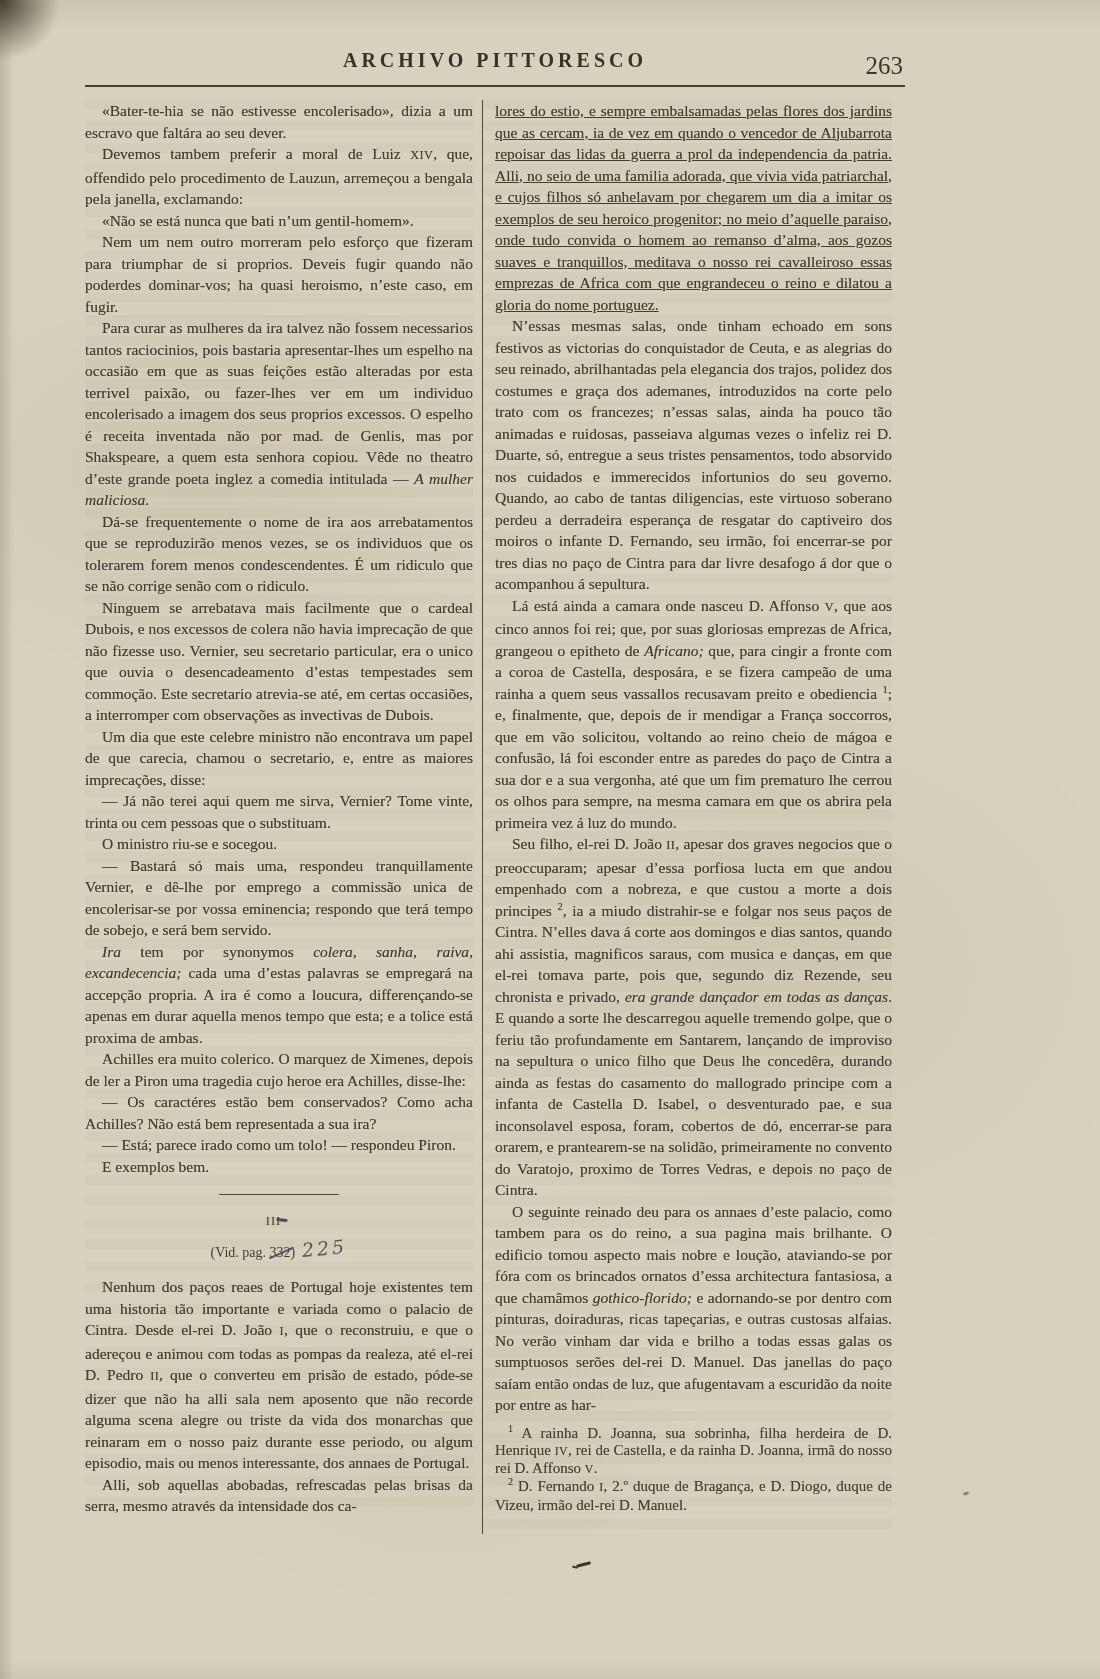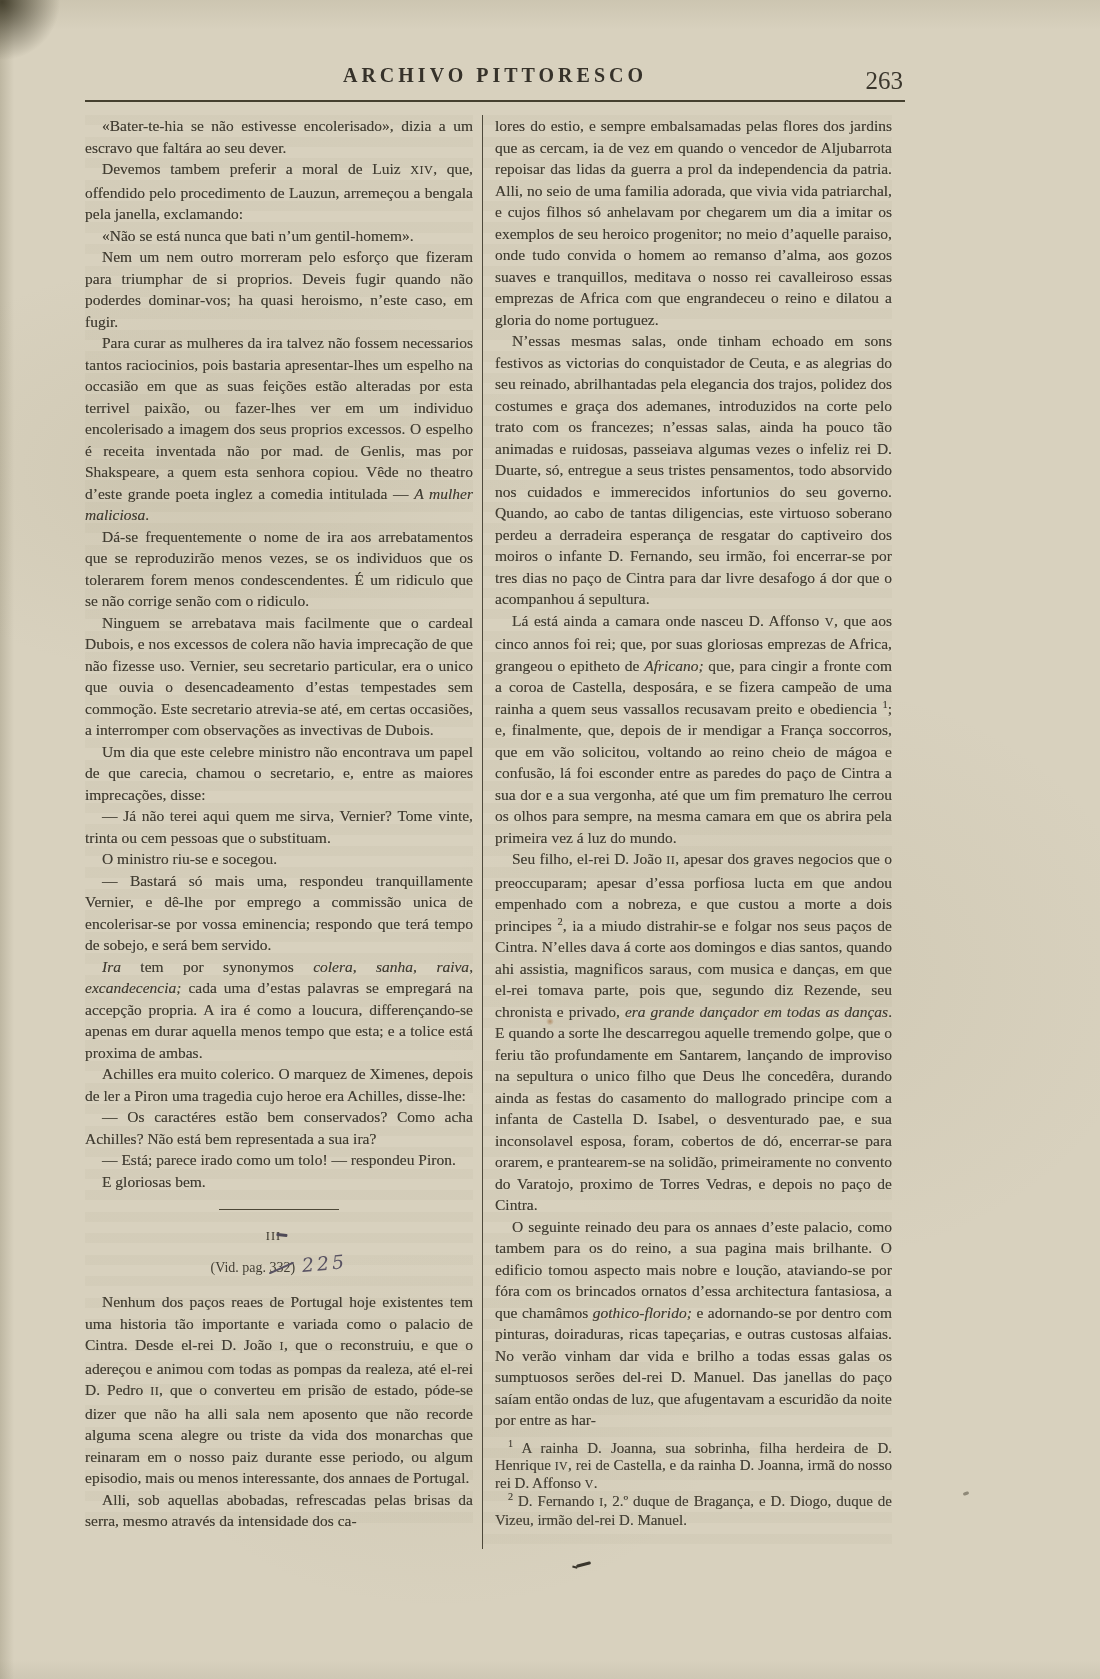--- a/index.html
+++ b/index.html
@@ -17,37 +17,37 @@
       linear-gradient(90deg, rgba(97,90,62,0.22), rgba(97,90,62,0) 14px),
       linear-gradient(180deg, rgba(120,112,82,0.12), rgba(120,112,82,0) 30px),
       linear-gradient(0deg, rgba(97,90,62,0.08), rgba(97,90,62,0) 20px),
       #d8d1be;
   }
   .corner-stain{
     position:absolute;left:0;top:0;width:70px;height:60px;
     background:radial-gradient(circle at 2px 2px, rgba(50,46,28,0.85), rgba(50,46,28,0) 65%);
     pointer-events:none;
   }
-  .page-header{position:relative;width:820px;margin-left:85px;padding-top:64px;height:31px;}
+  .page-header{position:relative;width:820px;margin-left:85px;padding-top:49px;height:31px;}
   .journal-title{
     text-align:center;font-weight:bold;font-size:20px;letter-spacing:4px;
     color:#36322a;
   }
   .page-number{position:absolute;right:2px;bottom:0;font-size:25px;color:#3b372d;}
   .header-rule{width:820px;margin:5px 0 0 85px;border:none;border-top:2px solid #45402f;height:0;}
   .columns{display:flex;align-items:flex-start;margin:13px 0 0 85px;width:820px;}
   .col{background:repeating-linear-gradient(180deg, rgba(130,124,92,0.05) 0px 10px, rgba(130,124,92,0) 10px 21.5px);}
   .col-left{width:388px;}
   .col-right{width:397px;border-left:1.5px solid #4d483a;padding-left:12px;margin-left:9px;}
   .para{
     margin:0;text-indent:17px;text-align:justify;
     font-size:15.5px;line-height:21.5px;color:#413d32;
     text-shadow:0 0 0.5px rgba(65,61,50,0.55);
   }
-  .para.noindent{text-indent:0;}
+  .para.noindent{text-indent:0;text-decoration:underline;}
   .footnote{
     margin:0;text-indent:13px;text-align:justify;
     font-size:15px;line-height:17.3px;color:#45413６;
     color:#454136;
     text-shadow:0 0 0.4px rgba(65,61,50,0.5);
   }
   .footnotes{margin-top:9px;padding-bottom:20px;}
   .it{font-style:italic;}
   .sc{text-transform:uppercase;font-size:79%;letter-spacing:0.4px;}
   .sup{vertical-align:super;font-size:68%;line-height:0;}
@@ -110,21 +110,21 @@
           <p class="para"><span>Dá-se frequentemente o nome de ira aos arrebatamentos que se reproduzirão menos vezes, se os individuos que os tolerarem forem menos condescendentes. É um ridiculo que se não corrige senão com o ridiculo.</span></p>
           <p class="para"><span>Ninguem se arrebatava mais facilmente que o cardeal Dubois, e nos excessos de colera não havia imprecação de que não fizesse uso. Vernier, seu secretario particular, era o unico que ouvia o desencadeamento d’estas tempestades sem commoção. Este secretario atrevia-se até, em certas occasiões, a interromper com observações as invectivas de Dubois.</span></p>
           <p class="para"><span>Um dia que este celebre ministro não encontrava um papel de que carecia, chamou o secretario, e, entre as maiores imprecações, disse:</span></p>
           <p class="para"><span>— Já não terei aqui quem me sirva, Vernier? Tome vinte, trinta ou cem pessoas que o substituam.</span></p>
           <p class="para"><span>O ministro riu-se e socegou.</span></p>
           <p class="para"><span>— Bastará só mais uma, respondeu tranquillamente Vernier, e dê-lhe por emprego a commissão unica de encolerisar-se por vossa eminencia; respondo que terá tempo de sobejo, e será bem servido.</span></p>
           <p class="para"><span class="it">Ira</span><span> tem por synonymos </span><span class="it">colera</span><span>, </span><span class="it">sanha</span><span>, </span><span class="it">raiva</span><span>, </span><span class="it">excandecencia;</span><span> cada uma d’estas palavras se empregará na accepção propria. A ira é como a loucura, differençando-se apenas em durar aquella menos tempo que esta; e a tolice está proxima de ambas.</span></p>
           <p class="para"><span>Achilles era muito colerico. O marquez de Ximenes, depois de ler a Piron uma tragedia cujo heroe era Achilles, disse-lhe:</span></p>
           <p class="para"><span>— Os caractéres estão bem conservados? Como acha Achilles? Não está bem representada a sua ira?</span></p>
           <p class="para"><span>— Está; parece irado como um tolo! — respondeu Piron.</span></p>
-          <p class="para"><span>E gloriosas bem.</span></p>
+          <p class="para"><span>E exemplos bem.</span></p>
         </div>
 
       <div class="section-divider"></div>
       <div class="section-number"><span>III</span><span class="ink-dash"></span></div>
       <div class="section-ref"><span>(Vid. pag. </span><span class="struck">332</span><span>)</span><span class="handwritten">225</span></div>
 
       <div>
           <p class="para"><span>Nenhum dos paços reaes de Portugal hoje existentes tem uma historia tão importante e variada como o palacio de Cintra. Desde el-rei D. João </span><span class="sc">i</span><span>, que o reconstruiu, e que o adereçou e animou com todas as pompas da realeza, até el-rei D. Pedro </span><span class="sc">ii</span><span>, que o converteu em prisão de estado, póde-se dizer que não ha alli sala nem aposento que não recorde alguma scena alegre ou triste da vida dos monarchas que reinaram em o nosso paiz durante esse periodo, ou algum episodio, mais ou menos interessante, dos annaes de Portugal.</span></p>
           <p class="para"><span>Alli, sob aquellas abobadas, refrescadas pelas brisas da serra, mesmo através da intensidade dos ca-</span></p>
         </div>

